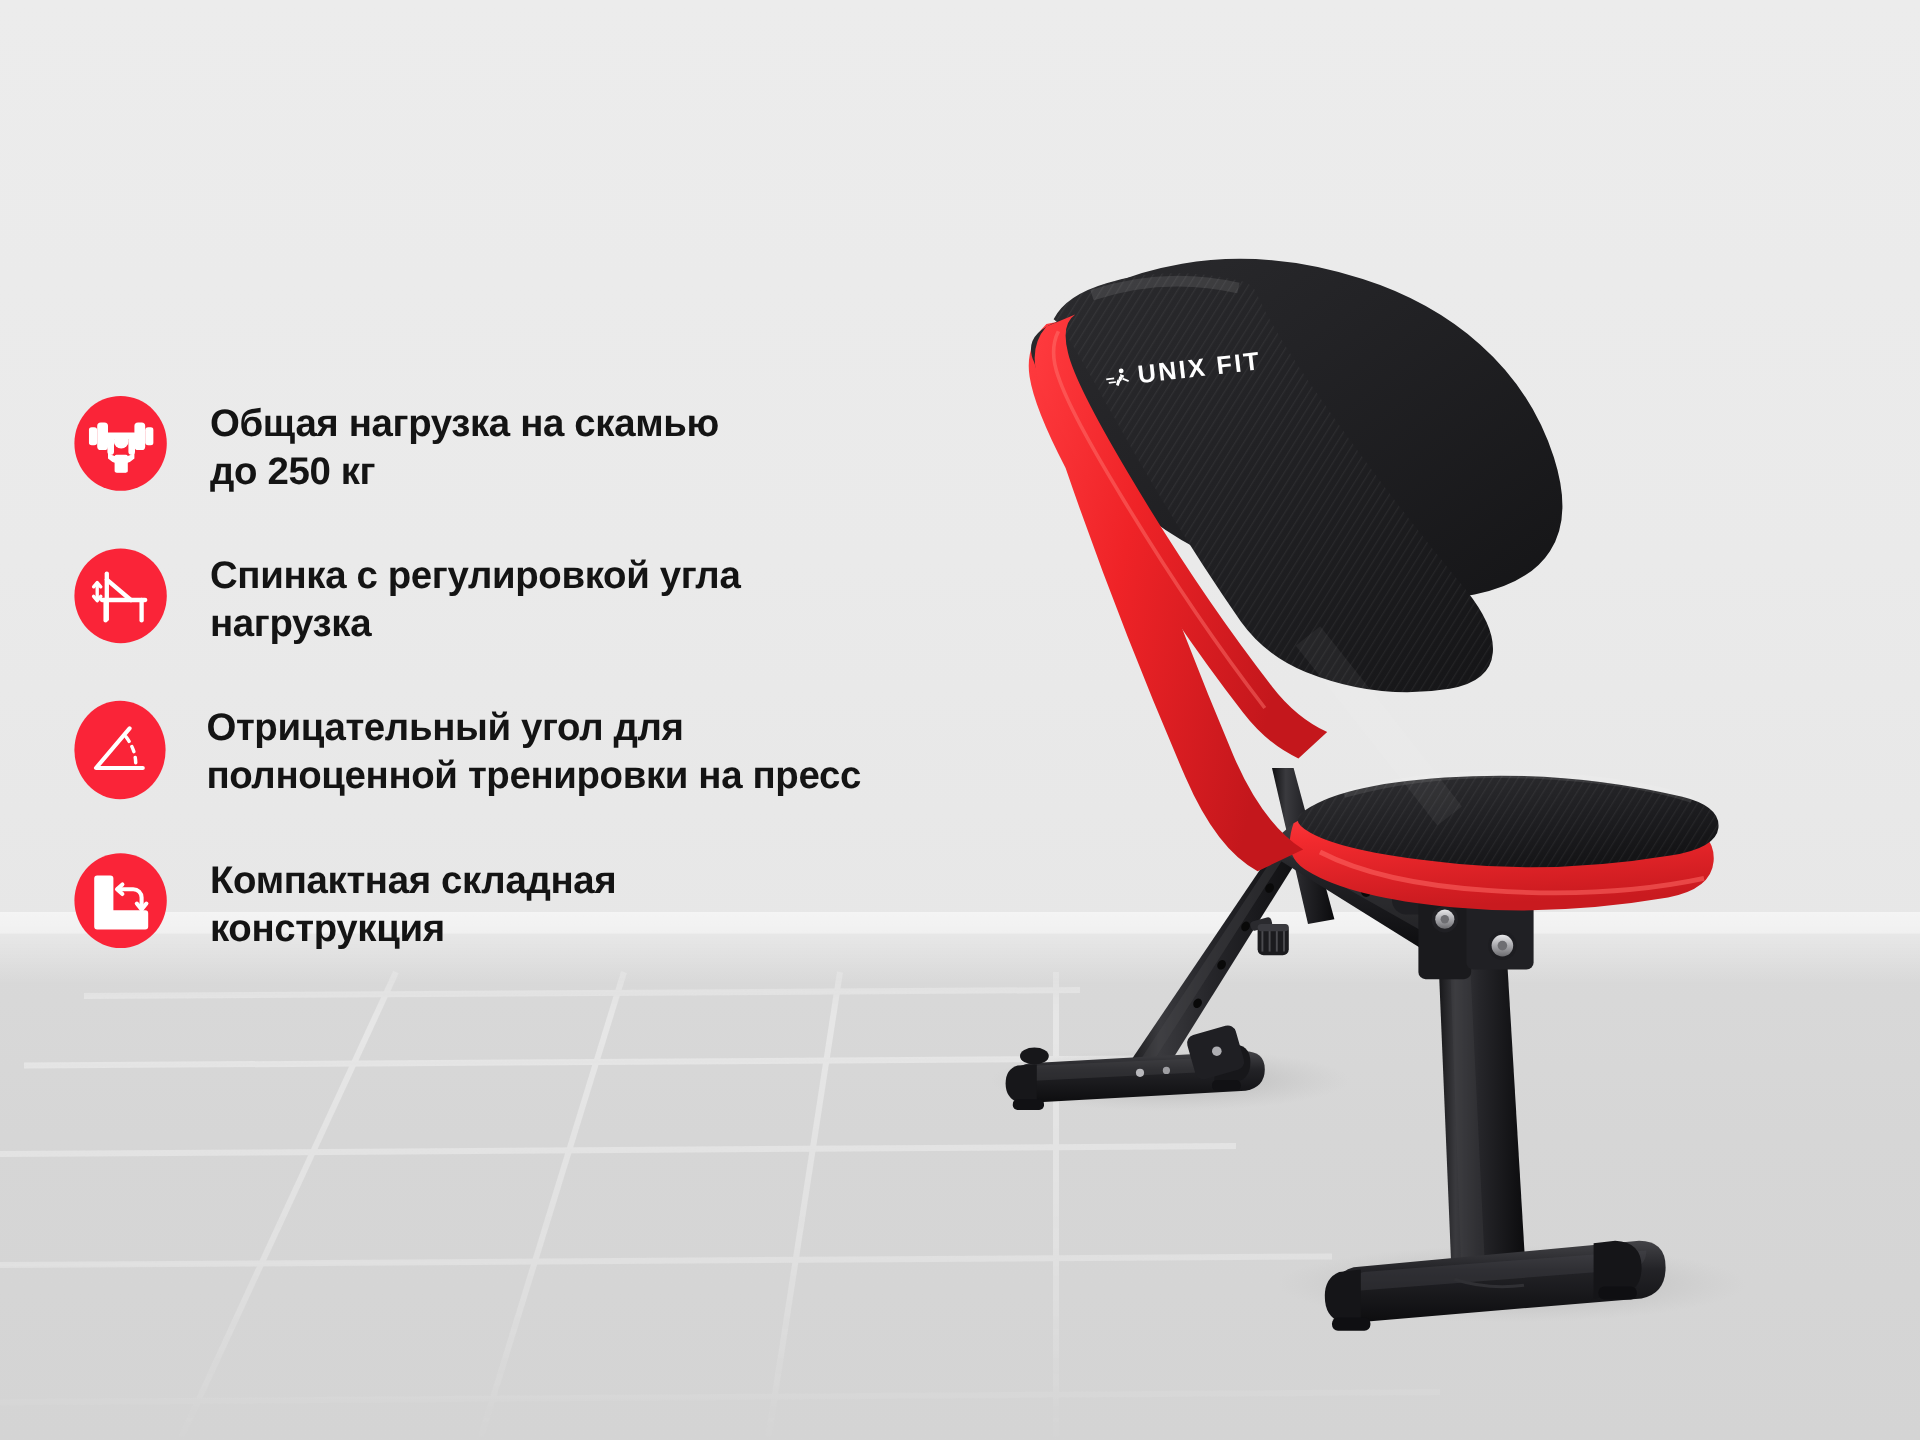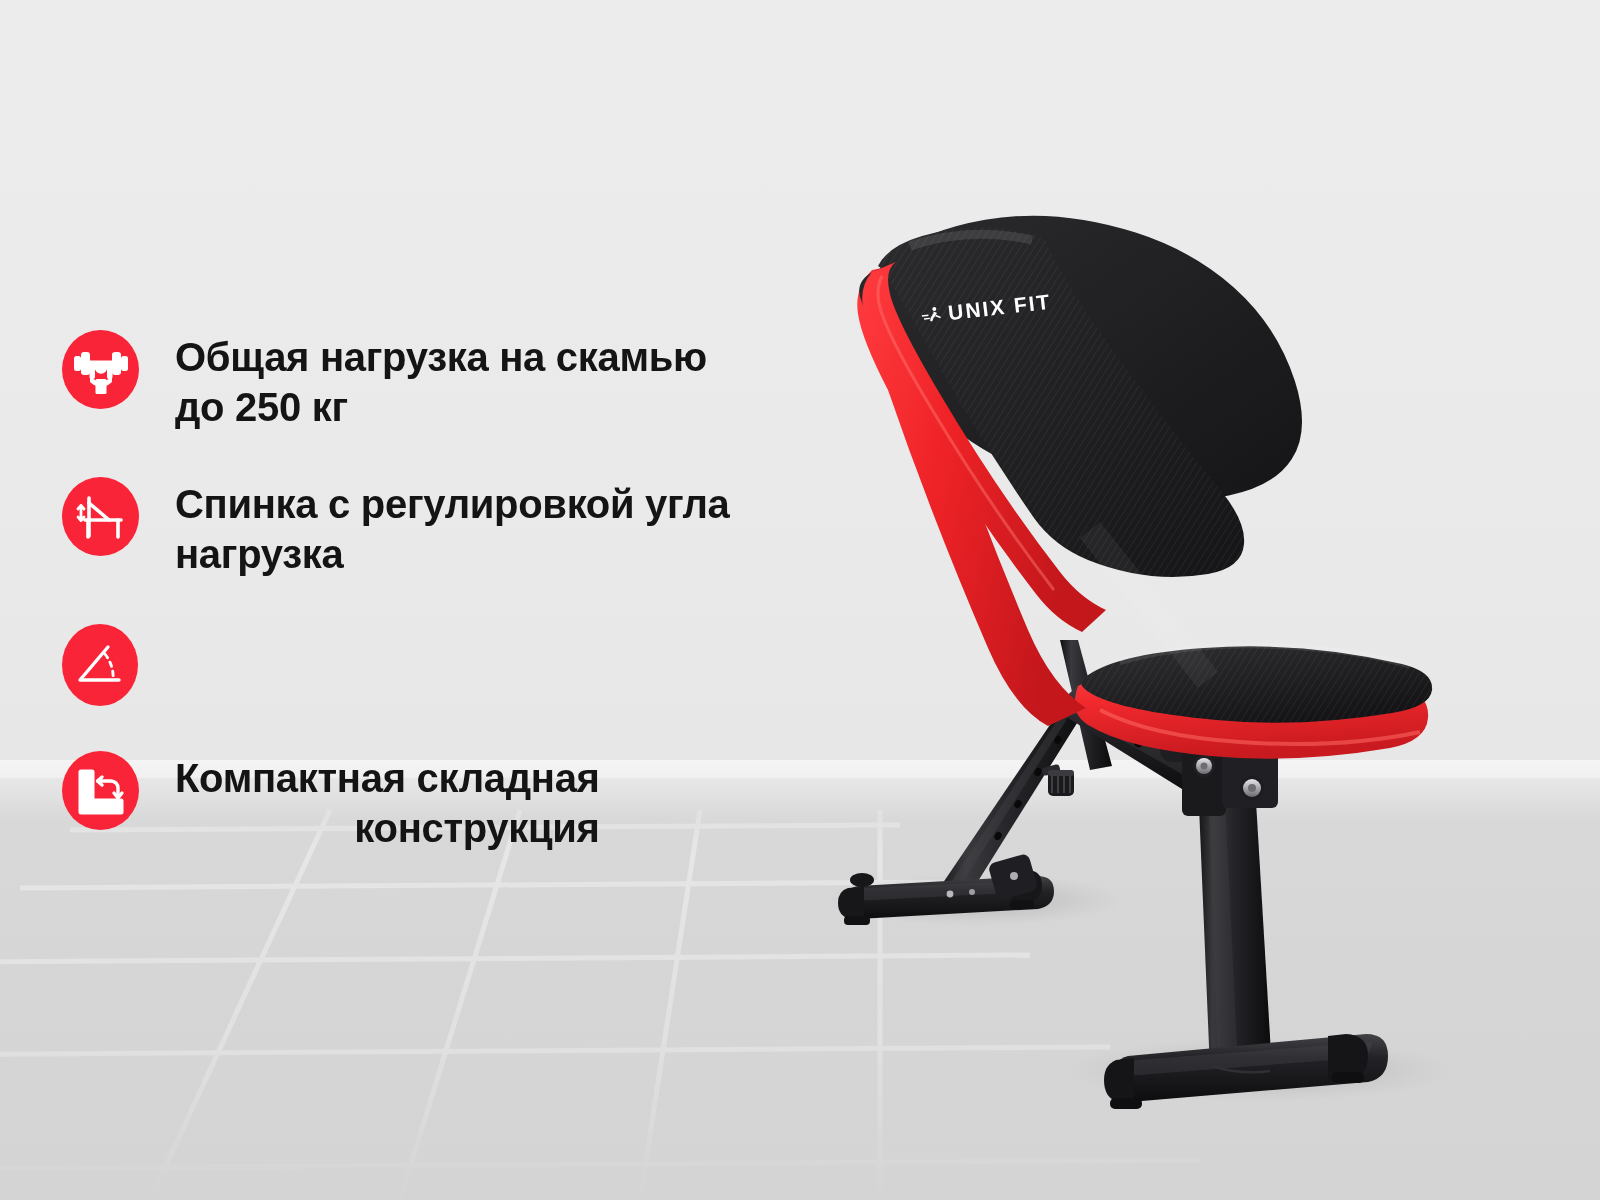--- a/index.html
+++ b/index.html
@@ -52,35 +52,35 @@
     position: absolute;
     left: 62px;
     top: 330px;
     width: 900px;
   }
   .feature {
     display: flex;
     align-items: flex-start;
     margin-bottom: 45px;
   }
-  .feature:last-child { margin-bottom: 0; text-align: right; }
+  .feature:last-child { margin-bottom: 0; }
   .icon-badge {
     flex: 0 0 auto;
     width: 77px;
     height: 79px;
     border-radius: 50%;
     background: #fa2438;
     display: flex;
     align-items: center;
     justify-content: center;
   }
   .icon-badge svg { display: block; }
   .feature-text {
     margin-left: 36px;
-    font-size: 40px;
+    font-size: 32px;
     line-height: 1.25;
     font-weight: 700;
     color: #141414;
     letter-spacing: -0.3px;
     padding-top: 2px;
     white-space: pre-line;
   }
   .feature.indented .feature-text { margin-left: 34px; }
   .feature.indented .icon-badge { width: 76px; height: 82px; }
 
@@ -217,20 +217,22 @@
       <div class="icon-badge">
         <svg width="50" height="46" viewBox="0 0 50 46">
           <g fill="none" stroke="#ffffff" stroke-width="3.4" stroke-linecap="round" stroke-linejoin="round">
 
             <path d="M33 5 L5 38 L44 38"></path>
           </g>
 
           <path d="M30 12 Q39 24 38 37" fill="none" stroke="#ffffff" stroke-width="2.9" stroke-linecap="round" stroke-dasharray="4.5 5"></path>
         </svg>
       </div>
+      <div class="feature-text">Отрицательный угол для
+полноценной тренировки на пресс</div>
     </div>
 
     <div class="feature">
       <div class="icon-badge">
         <svg width="50" height="48" viewBox="0 0 50 48">
 
           <path d="M5 5 h11 v29 h29 v11 h-40 z" fill="#ffffff" stroke="#ffffff" stroke-width="5" stroke-linejoin="round"></path>
 
           <g fill="none" stroke="#ffffff" stroke-width="3.4" stroke-linecap="round" stroke-linejoin="round">
             <path d="M22 14 h13 a7 7 0 0 1 7 7 v9"></path>

